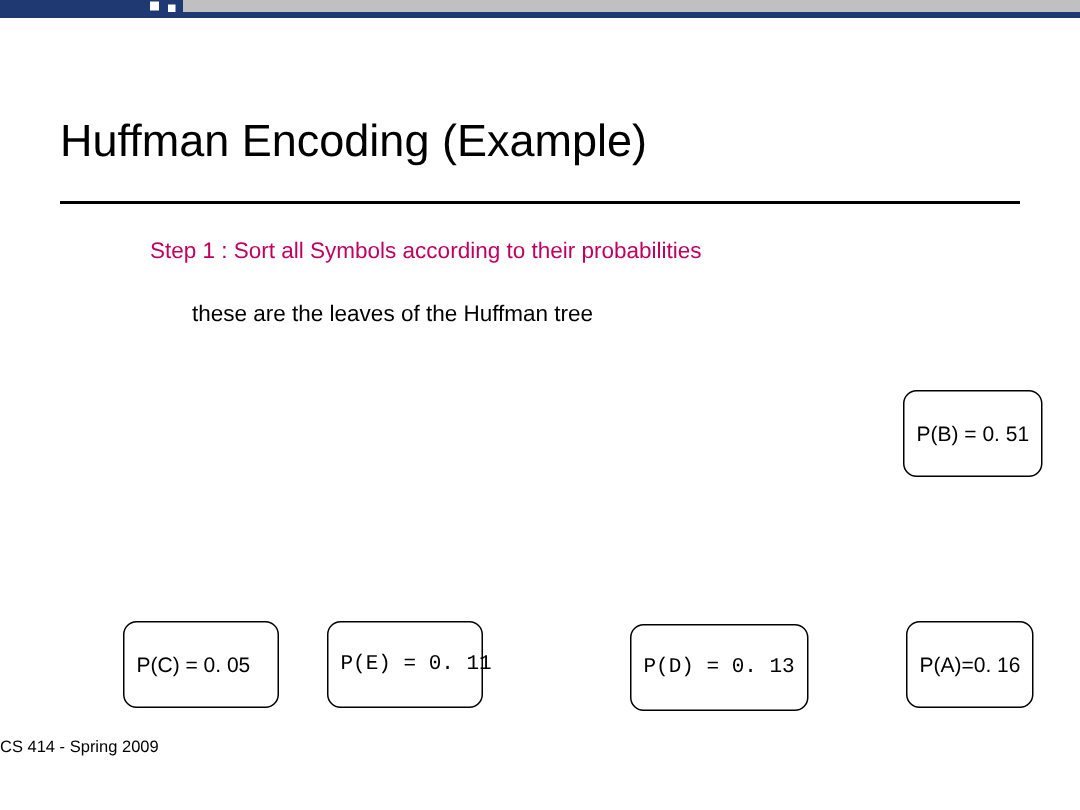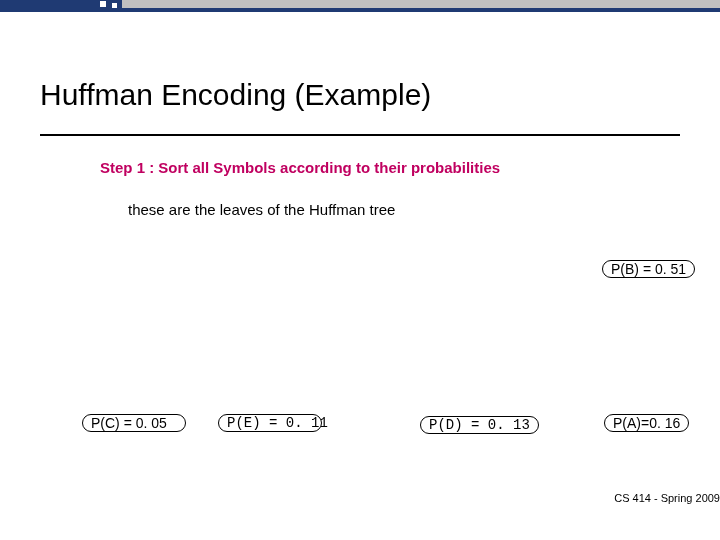--- a/index.html
+++ b/index.html
@@ -51,52 +51,52 @@
     left: 40px;
     width: 640px;
     height: 2px;
     background: #000;
   }
   .step-text {
     position: absolute;
     top: 158px;
     left: 100px;
     font-size: 15px;
-    font-weight: 700;
+    font-weight: 400;
     line-height: 1.3;
     color: #c00060;
   }
   .step-sub {
     position: absolute;
     top: 200px;
     left: 128px;
     font-size: 15px;
     font-weight: 400;
     line-height: 1.3;
     color: #000;
   }
   .prob-box {
     position: absolute;
     border: 1.5px solid #000;
     border-radius: 9px;
-    padding: 0 8px;
+    padding: 20px 8px;
     font-size: 14px;
     background: #fff;
     white-space: nowrap;
   }
   .pb-b { top: 260px; left: 602px; }
   .pb-c { top: 414px; left: 82px; width: 86px; }
   .pb-e { top: 414px; left: 218px; width: 86px; font-family: Liberation Mono, monospace; }
   .pb-d { top: 416px; left: 420px; font-family: Liberation Mono, monospace; }
   .pb-a { top: 414px; left: 604px; }
   .footer {
     position: absolute;
     bottom: 36px;
     width: 720px;
-    text-align: right;
+    text-align: left;
     font-size: 11px;
     color: #000;
   }
 </style>
 </head>
 <body>
 
 <div class="top-accent">
   <div class="grey-bar"></div>
   <div class="sq sq1"></div>

